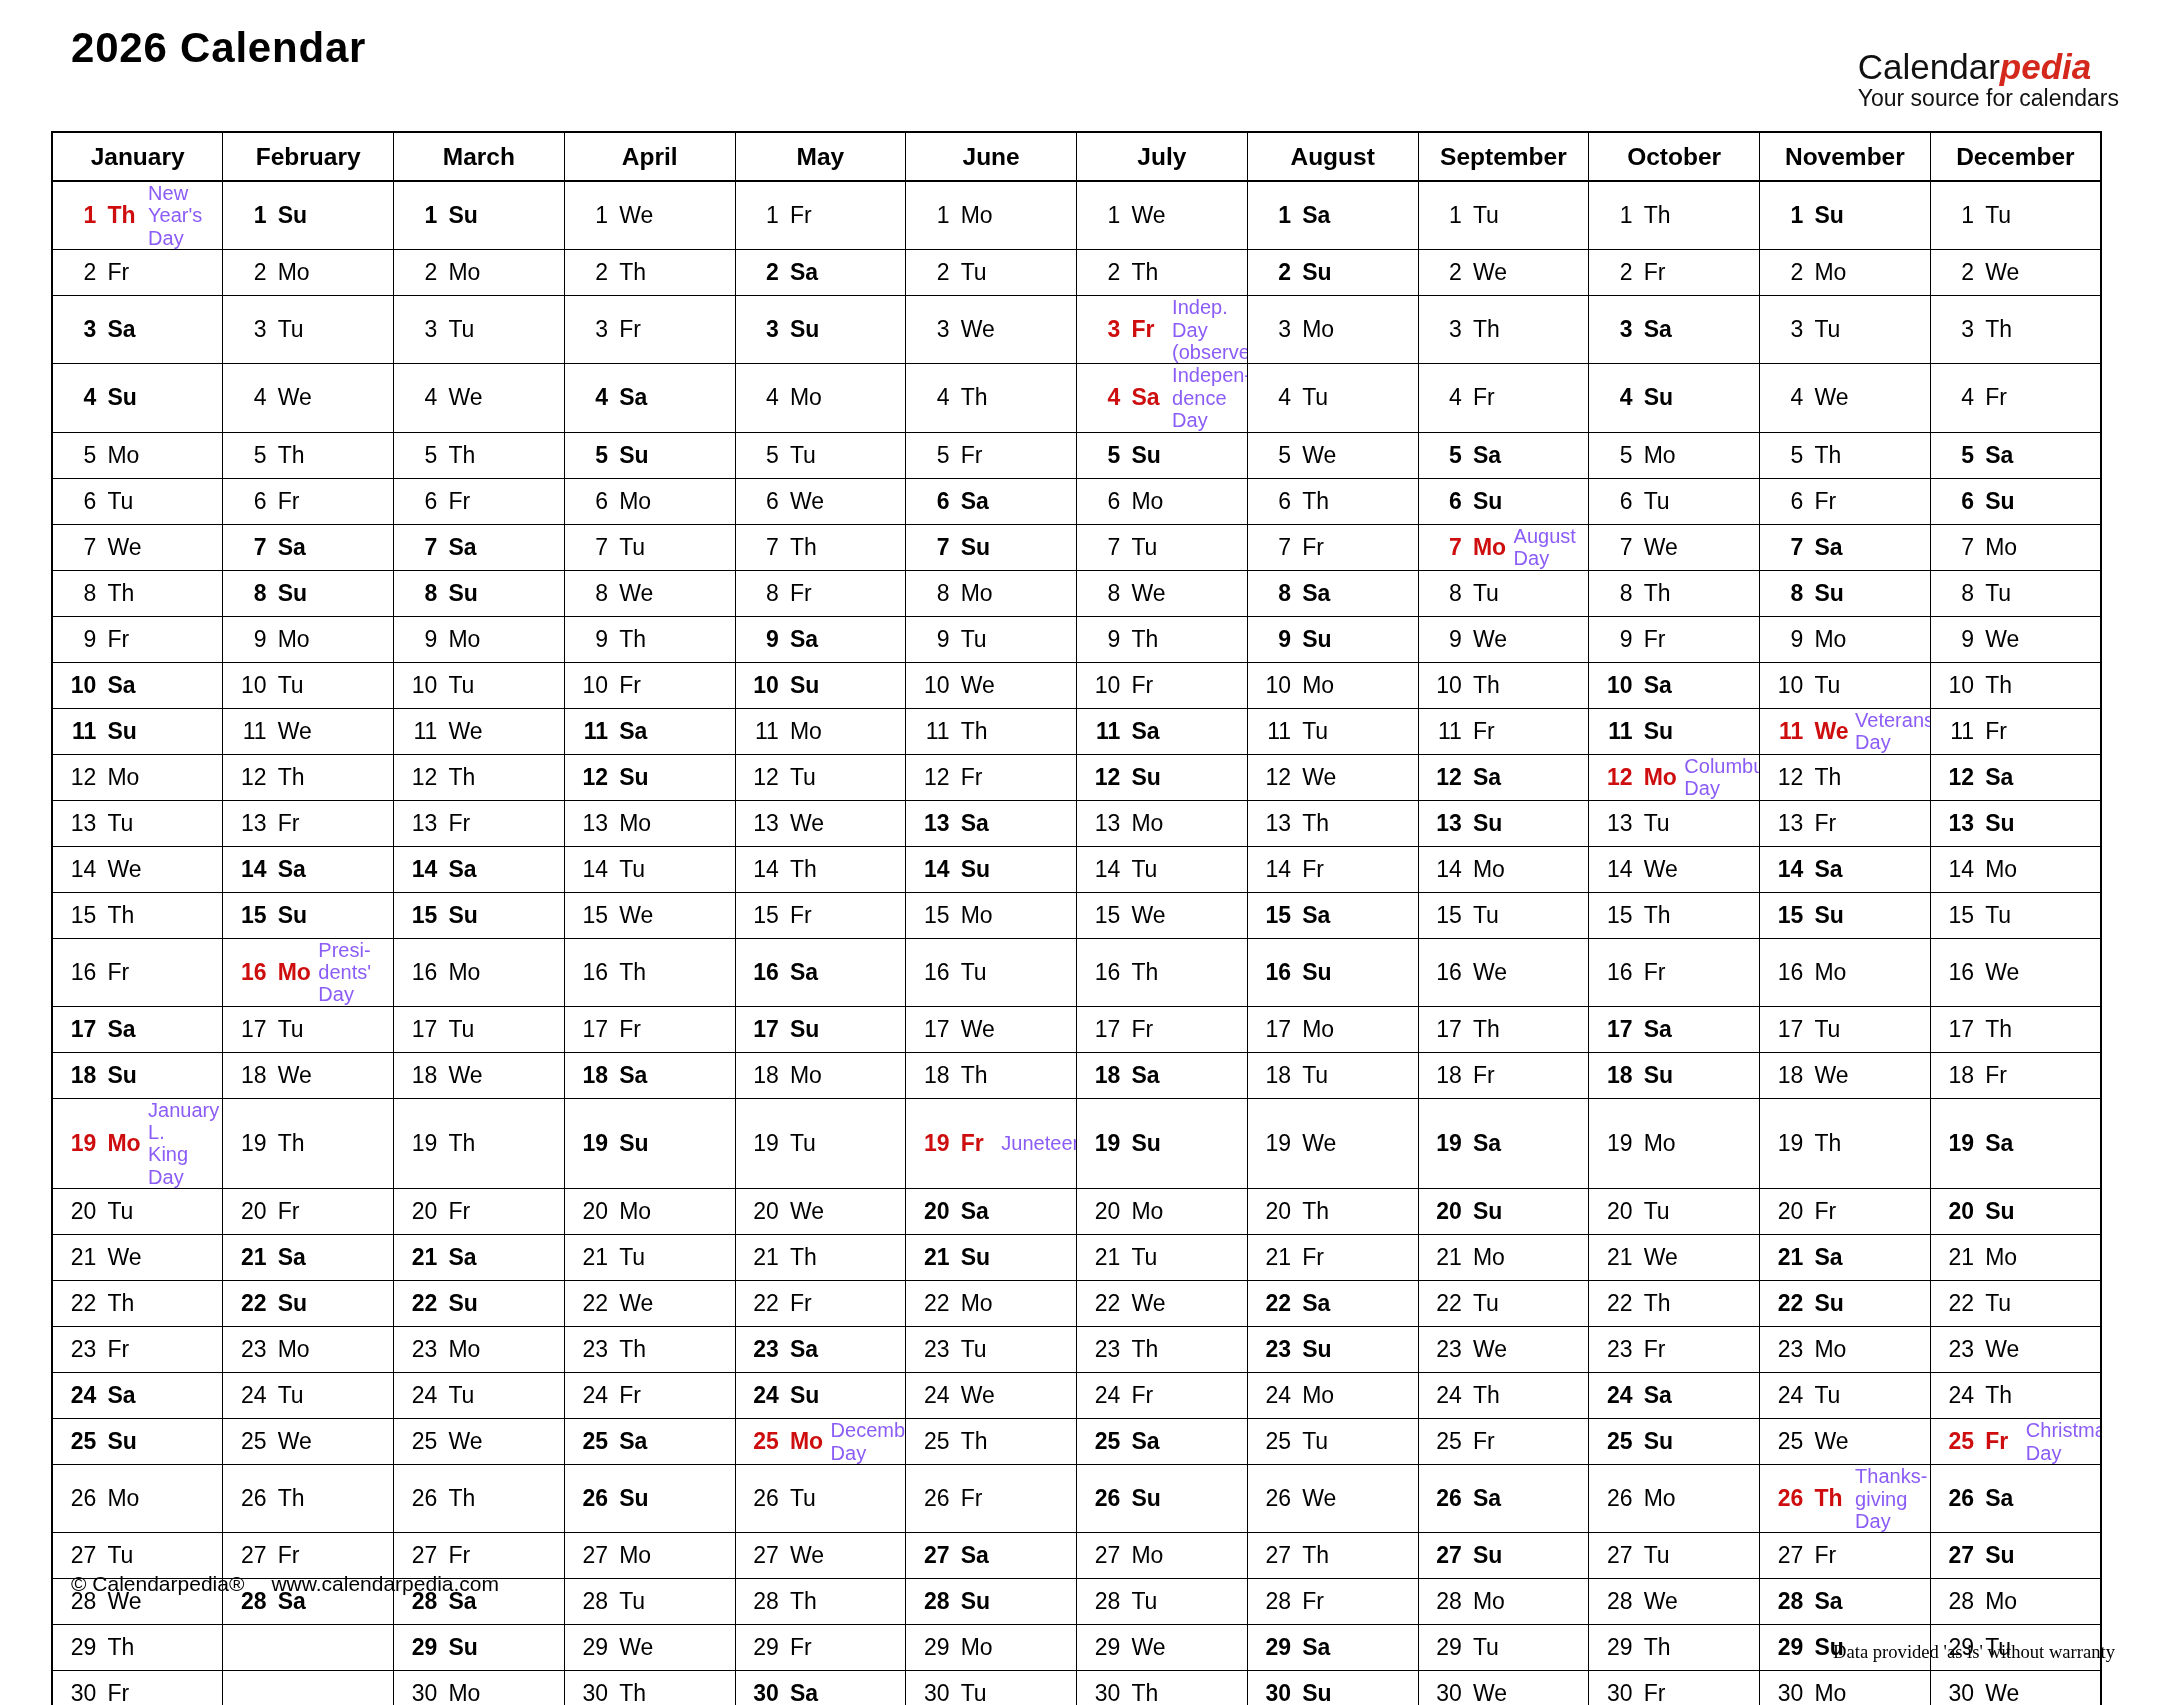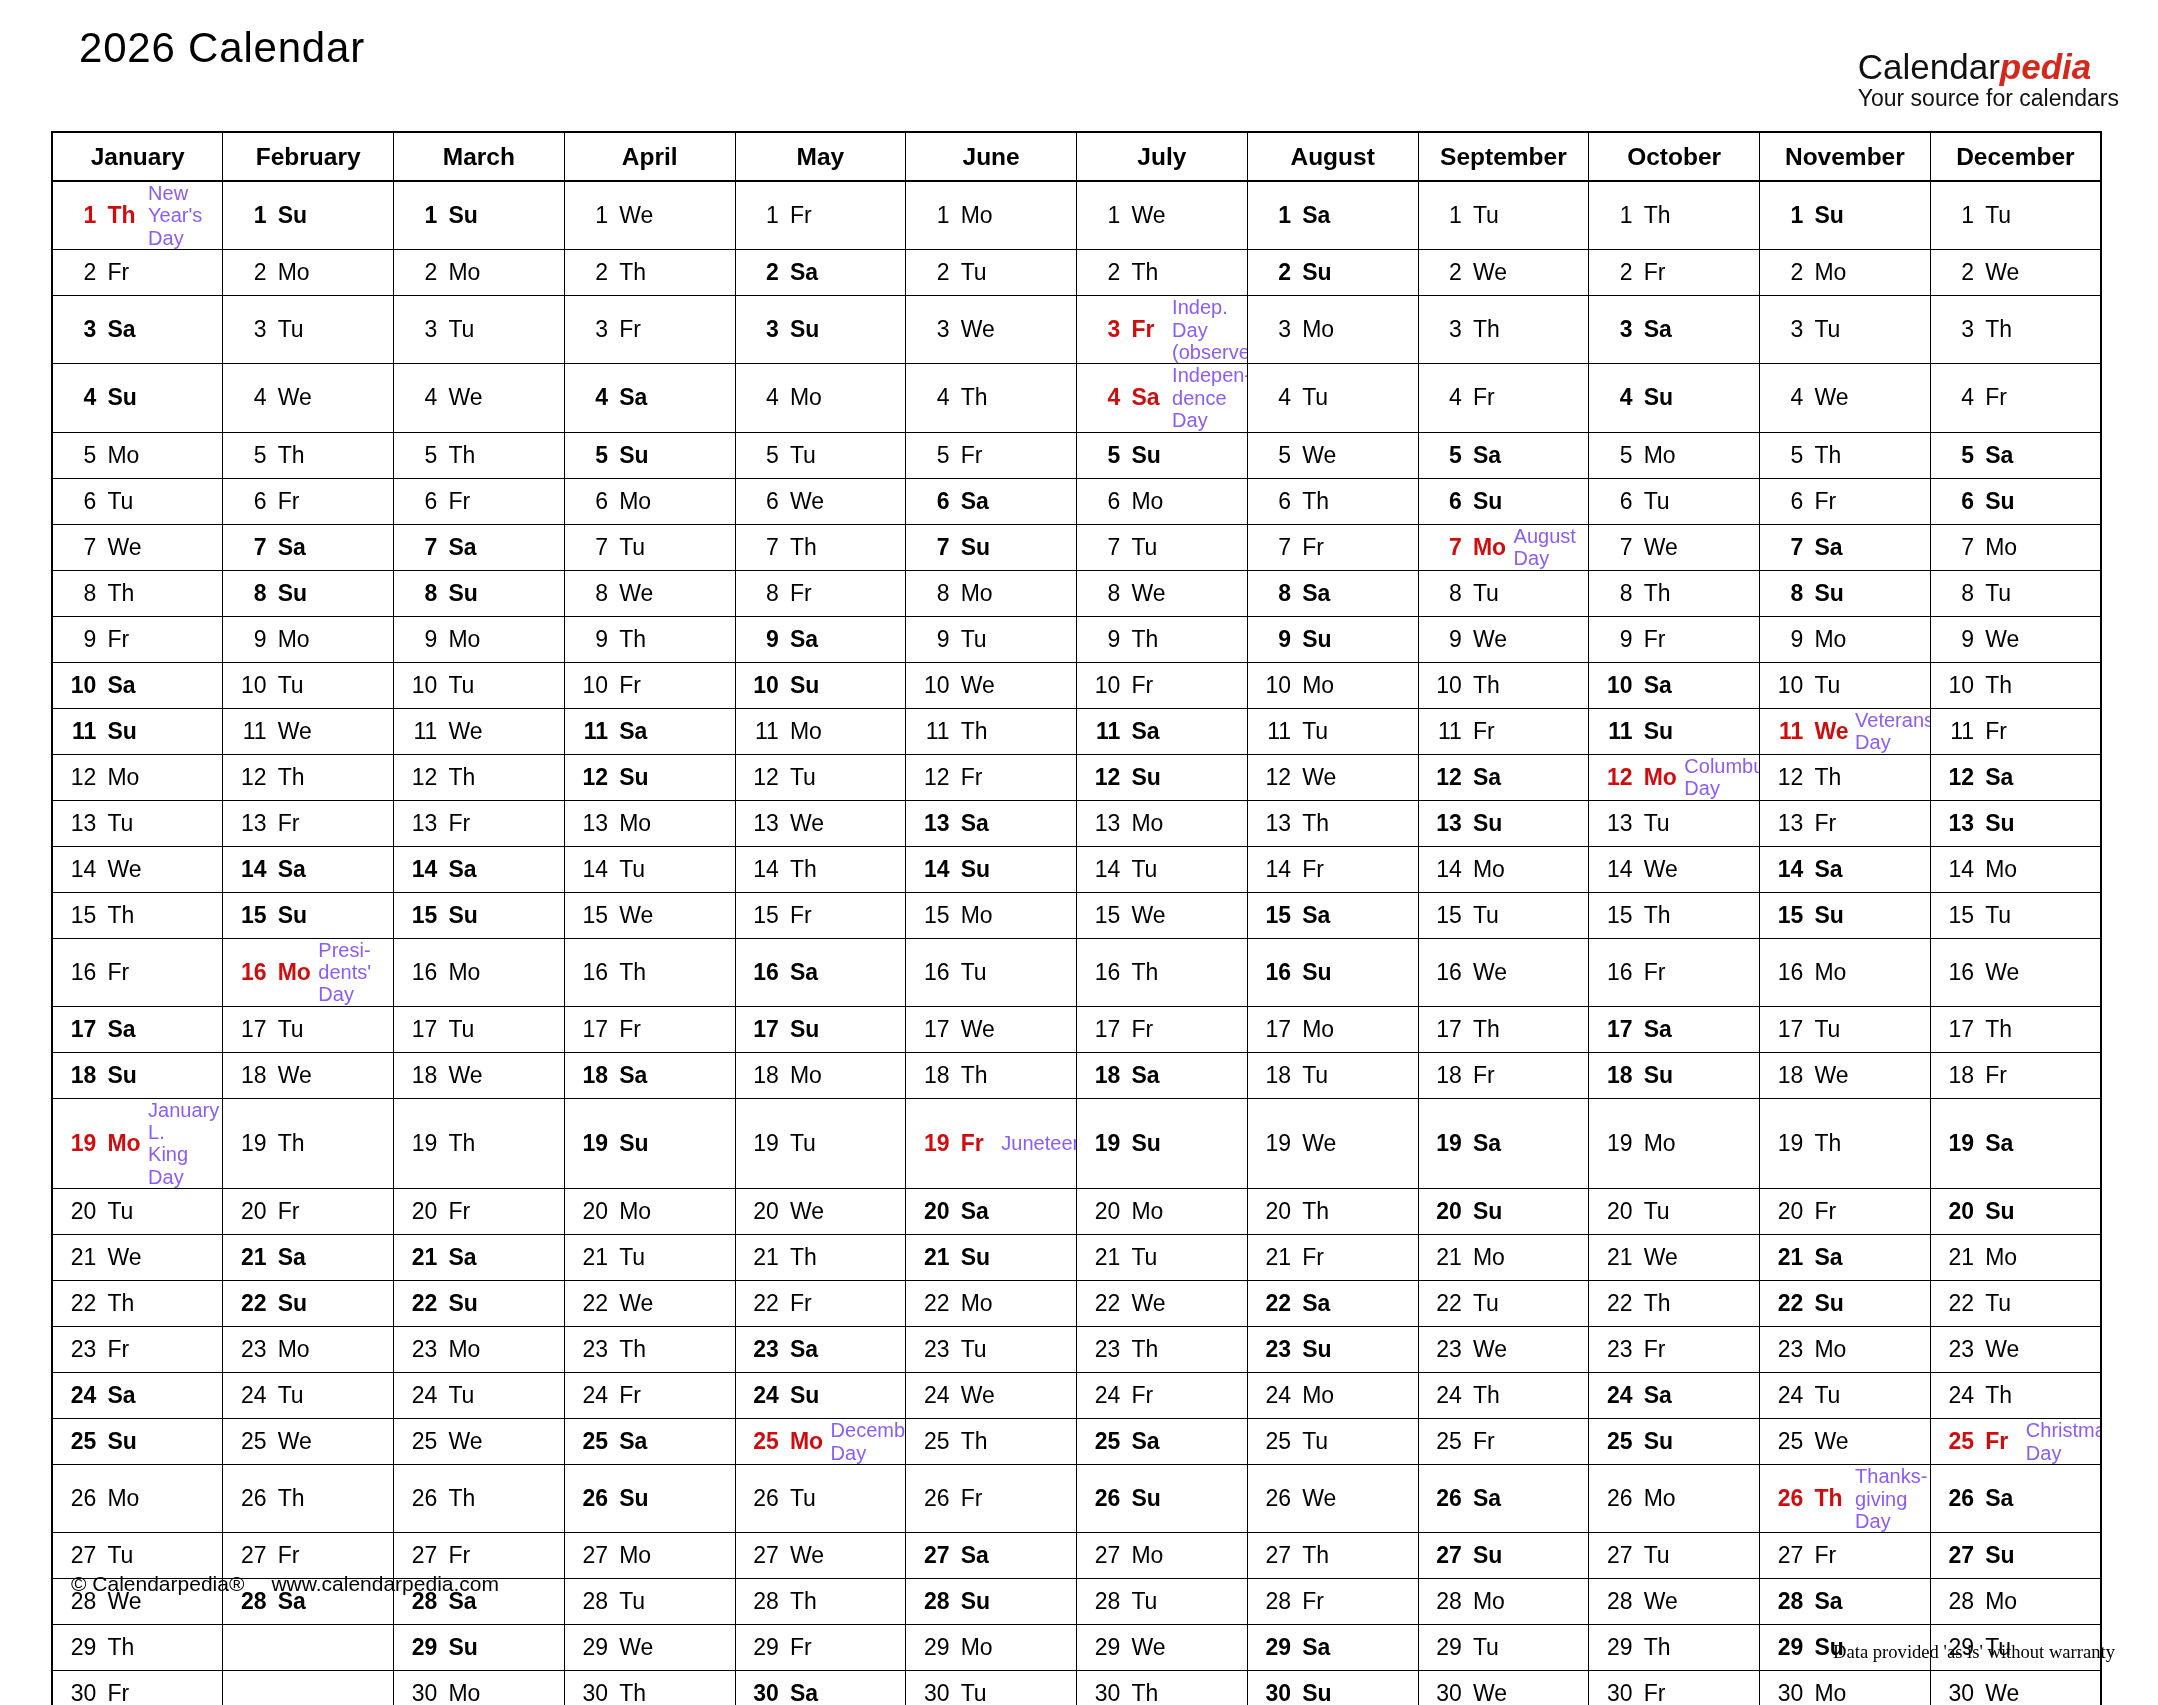--- a/index.html
+++ b/index.html
@@ -2,21 +2,21 @@
 <html style="font-size:13.5px"><head>
 <meta charset="utf-8">
 <style>
   html,body{margin:0;padding:0;background:#ffffff;}
   body{
     width:2159px;height:1705px;position:relative;overflow:hidden;
     font-family:"Liberation Sans","DejaVu Sans",sans-serif;color:#000;
   }
   
   .page-header{position:absolute;left:71px;top:25px;right:40px;display:flex;justify-content:space-between;align-items:flex-start;}
-  .page-title{font-size:42px;font-weight:normal;letter-spacing:0.8px;line-height:1.1;margin-left:8px;}
+  .page-title{font-size:42px;font-weight:bold;letter-spacing:0.8px;line-height:1.1;}
   .logo{ text-align:left;line-height:1.0;margin-top:24px;}
   .logo .brand{font-size:35px;}
   .logo .brand .black{color:#111;}
   .logo .brand .red{color:#d4281c;font-weight:bold;font-style:italic;}
   .logo .tagline{font-size:23px;color:#111;margin-top:2.5px;}
   
   table.cal{
     position:absolute;left:51px;top:131px;width:2051px;
     border-collapse:collapse;table-layout:fixed;
     border:2.5px solid #000;

